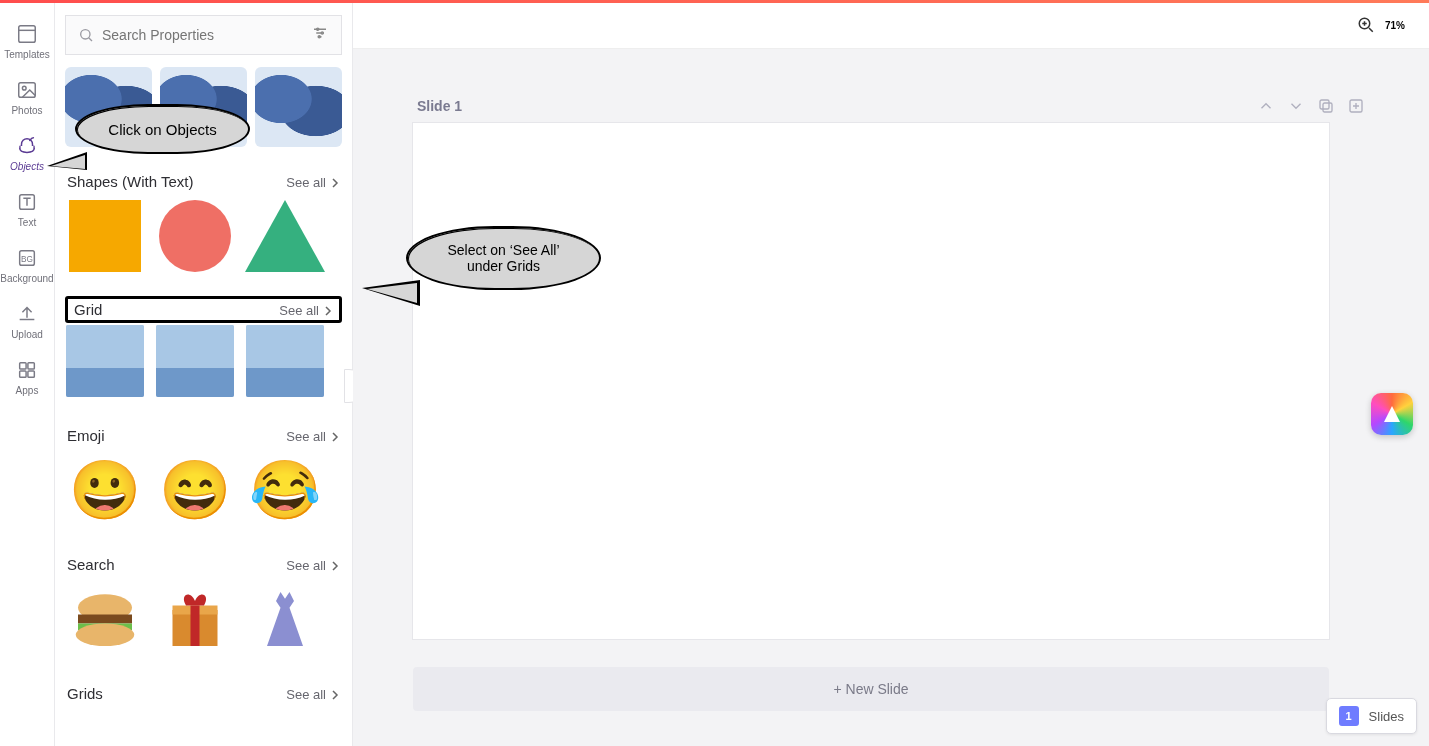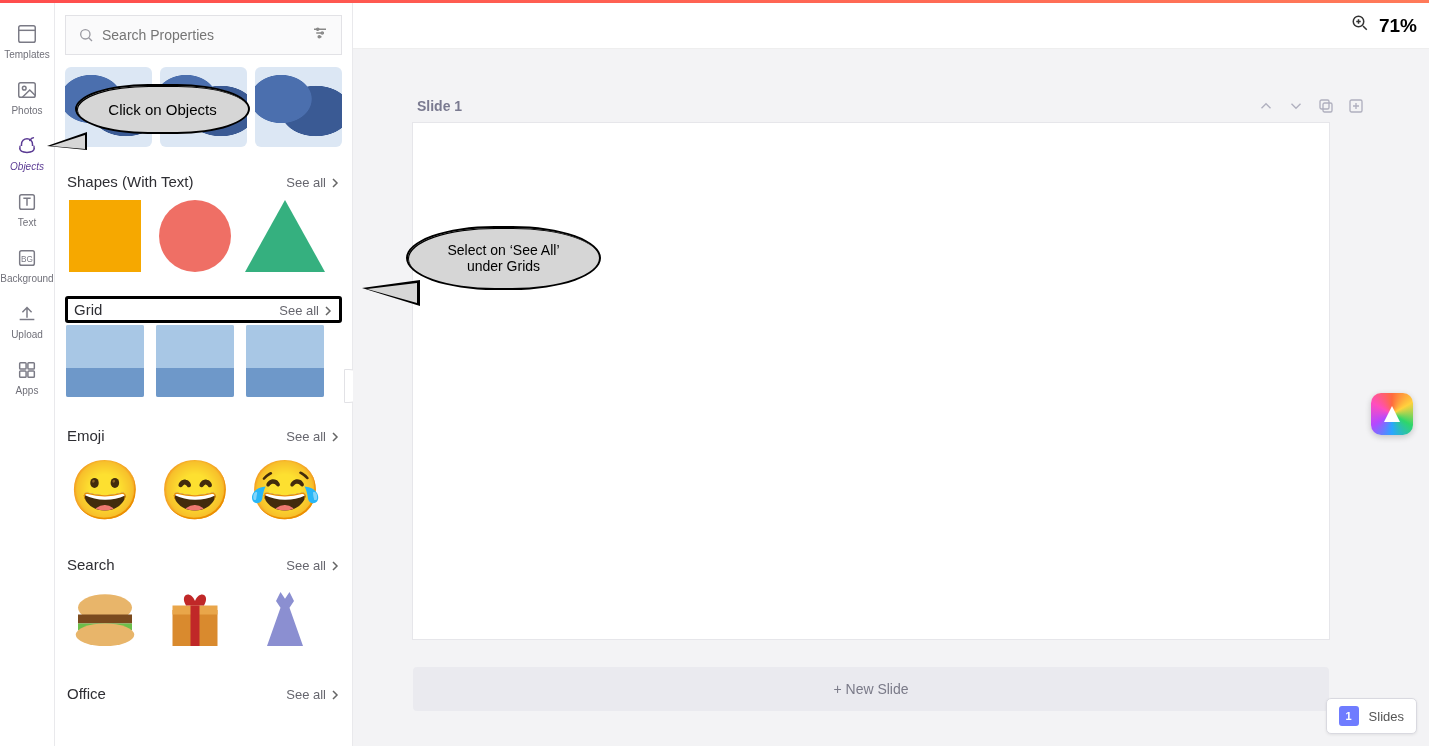--- a/index.html
+++ b/index.html
@@ -45,40 +45,40 @@
   .g2{display:flex;gap:2px}.g2 .half{flex:1}
   .g3{display:flex;flex-direction:column;gap:2px}.g3 .r{display:flex;gap:2px}.g3 .r>div{flex:1;height:34px}
 
   .emo{font-size:58px;line-height:1;}
   .stick svg{width:72px;height:72px;}
 
   .panel-collapse { position:absolute; right:-14px; top:366px; width:22px;height:34px;border:1px solid #e2e2e6;background:#fff;border-radius:0 20px 20px 0;display:flex;align-items:center;justify-content:center;color:#888;cursor:pointer;font-size:12px;}
 
   
   .canvas-area { flex:1; background:#f3f3f5; display:flex; flex-direction:column; position:relative; }
-  .zoom-bar { position:absolute; top:0; right:0; left:0; height:46px; background:#fff; border-bottom:1px solid #eee; display:flex; justify-content:flex-end; align-items:center; padding-right:12px; gap:10px; font-weight:700; font-size:19px;}
+  .zoom-bar { position:absolute; top:0; right:0; left:0; height:46px; background:#fff; border-bottom:1px solid #eee; display:flex; justify-content:flex-end; align-items:center; padding-right:24px; gap:10px; font-weight:700; font-size:10px;}
   .zoom-bar svg{width:18px;height:18px;stroke:#333;fill:none;stroke-width:2;}
   .stage-wrap { margin-top:46px; flex:1; overflow:auto; padding:40px 60px 60px; }
   .slide-head{display:flex;justify-content:space-between;align-items:center;color:#7a7a90;font-size:14px;font-weight:600;padding:8px 4px;}
   .slide-actions{display:flex;gap:12px;color:#b0b0bf;}
   .slide-actions svg{width:18px;height:18px;stroke:currentColor;fill:none;stroke-width:1.8;cursor:pointer;}
   .slide{background:#fff;width:916px;height:516px;box-shadow:0 0 0 1px #e6e6ea;}
   .new-slide{width:916px;margin-top:28px;padding:14px 0;text-align:center;background:#eaeaef;color:#7a7a88;border-radius:4px;font-size:14px;cursor:pointer;}
 
   .brand-fab{position:absolute;right:16px;top:390px;width:42px;height:42px;border-radius:10px;background:conic-gradient(#ff6a3d,#ffd23d,#2ed66b,#2aa6ff,#b448ff,#ff4dbe,#ff6a3d);box-shadow:0 2px 6px rgba(0,0,0,.2);display:flex;align-items:center;justify-content:center;}
   .brand-fab::after{content:"";width:16px;height:16px;background:#fff;clip-path:polygon(50% 0,100% 100%,0 100%);}
 
   .slides-pill{position:absolute;right:12px;bottom:12px;background:#fff;border:1px solid #d9d9e0;border-radius:5px;padding:7px 12px;display:flex;align-items:center;gap:10px;font-size:13px;color:#555;box-shadow:0 1px 3px rgba(0,0,0,.08);}
   .slides-pill .sq-num{width:20px;height:20px;border:2px solid #6f7cff;border-radius:3px;background:#6f7cff;color:#fff;display:flex;align-items:center;justify-content:center;font-size:11px;font-weight:700;}
 
   
   .callout{position:absolute;z-index:50;}
   .bubble{background:#d6d6d6;border:2px solid #000;border-radius:50%;padding:12px 22px;font-size:15px;text-align:center;white-space:pre-line;box-shadow:1px 1px 0 #000 inset,0 0 0 #000;}
   .tail{position:absolute;width:0;height:0;}
-  .c1{left:75px;top:84px;}
+  .c1{left:75px;top:104px;}
   .c1 .bubble{border-radius:50%/60%;width:175px;height:50px;display:flex;align-items:center;justify-content:center;}
   .c1 .tail{left:-28px;top:48px;border-top:14px solid transparent;border-bottom:4px solid transparent;border-right:40px solid #000;}
   .c1 .tail::after{content:"";position:absolute;left:4px;top:-11px;border-top:11px solid transparent;border-bottom:3px solid transparent;border-right:34px solid #d6d6d6;}
   .c2{left:406px;top:226px;}
   .c2 .bubble{border-radius:50%/55%;width:195px;height:64px;display:flex;align-items:center;justify-content:center;font-size:14px;}
   .c2 .tail{left:-44px;top:54px;border-top:8px solid transparent;border-bottom:18px solid transparent;border-right:58px solid #000;}
   .c2 .tail::after{content:"";position:absolute;left:5px;top:-5px;border-top:6px solid transparent;border-bottom:14px solid transparent;border-right:50px solid #d6d6d6;}
 
   
   .illus-row{display:flex;gap:8px;margin-bottom:20px;}
@@ -294,21 +294,21 @@
             </svg>
           </div>
         <div class="obj stick">
             <svg viewBox="0 0 64 64">
               <path d="M28 8l4 6 4-6 4 8-4 6 12 34H16l12-34-4-6z" fill="#8b8fd1"></path>
             </svg>
           </div>
       </div>
 
       <div class="cat-head">
-        <span class="cat-title">Office</span>
+        <span class="cat-title">Grids</span>
         <span class="see-all">
             <span>See all</span>
             <svg viewBox="0 0 10 10">
               <path d="M3 1l4 4-4 4" stroke="#666" fill="none" stroke-width="1.5"></path>
             </svg>
           </span>
       </div>
 
     </div>
 

